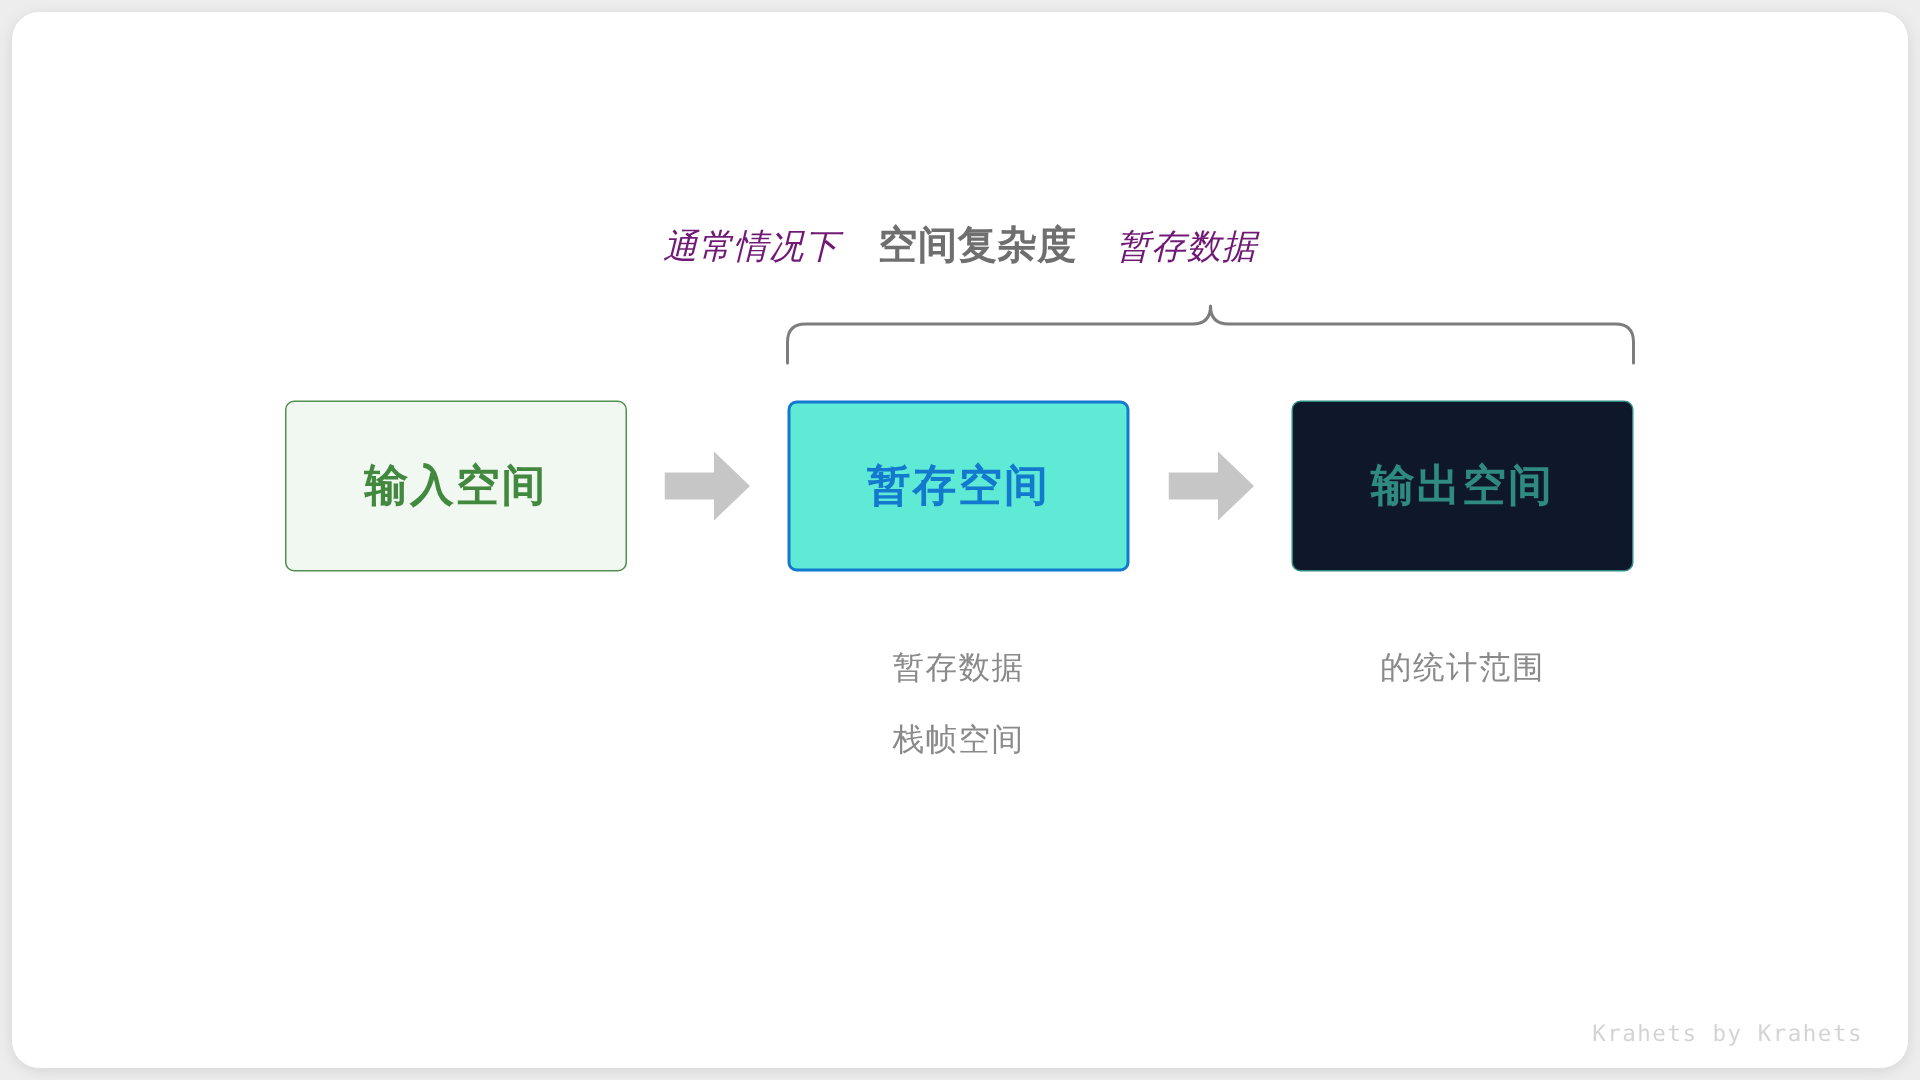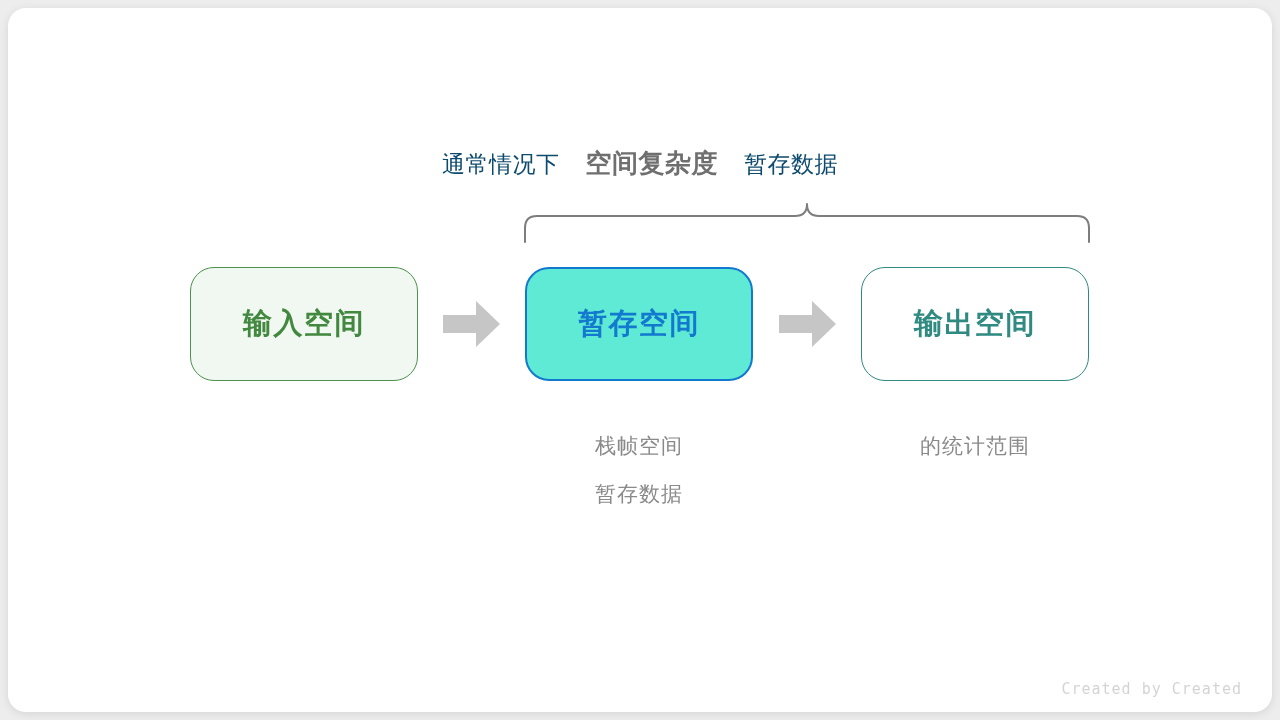--- a/index.html
+++ b/index.html
@@ -35,23 +35,24 @@
     position: absolute;
     left: 0;
     top: 150px;
     width: 1280px;
     text-align: center;
     white-space: nowrap;
     line-height: 1;
   }
   .caption .cap-reg {
     font-size: 23px;
-    color: #0c4a6e;
+    color: #701a75;
     font-weight: 400;
     letter-spacing: 0.5px;
+    font-style: italic;
   }
   .caption .cap-bold {
     font-size: 26px;
     color: #6f6f6f;
     font-weight: bold;
     letter-spacing: 0.5px;
     margin: 0 26px;
   }
 
   
@@ -60,21 +61,21 @@
     left: 515px;
     top: 195px;
   }
 
   
   .box {
     position: absolute;
     top: 267px;
     width: 228px;
     height: 114px;
-    border-radius: 24px;
+    border-radius: 6px;
     box-sizing: border-box;
     display: flex;
     align-items: center;
     justify-content: center;
     font-size: 29px;
     font-weight: bold;
     letter-spacing: 1.5px;
   }
   .box-input {
     left: 190px;
@@ -83,21 +84,21 @@
     color: #42893f;
   }
   .box-temp {
     left: 525px;
     background: #5eead4;
     border: 2.4px solid #1279cf;
     color: #1279cf;
   }
   .box-output {
     left: 861px;
-    background: #ffffff;
+    background: #0f172a;
     border: 1.8px solid #2f8a81;
     color: #2f8a81;
   }
 
   
   .arrow {
     position: absolute;
     top: 300px;
   }
   .arrow-1 { left: 443px; }
@@ -172,23 +173,23 @@
   <svg class="arrow arrow-2" width="58" height="48" viewBox="0 0 58 48">
     <path d="M 0 15 L 33 15 L 33 1 L 57 24 L 33 47 L 33 33 L 0 33 Z" fill="#c6c6c6"></path>
   </svg>
 
   <div class="box box-output">
     <span>输出空间</span>
   </div>
 
 
   <div class="sublabels s-temp">
+    <div class="sublabel">暂存数据</div>
     <div class="sublabel">栈帧空间</div>
-    <div class="sublabel">暂存数据</div>
   </div>
 
   <div class="sublabels s-output">
     <div class="sublabel">的统计范围</div>
   </div>
 
-  <div class="watermark">Created by Created</div>
+  <div class="watermark">Krahets by Krahets</div>
 
 </div>
 
 </body></html>

